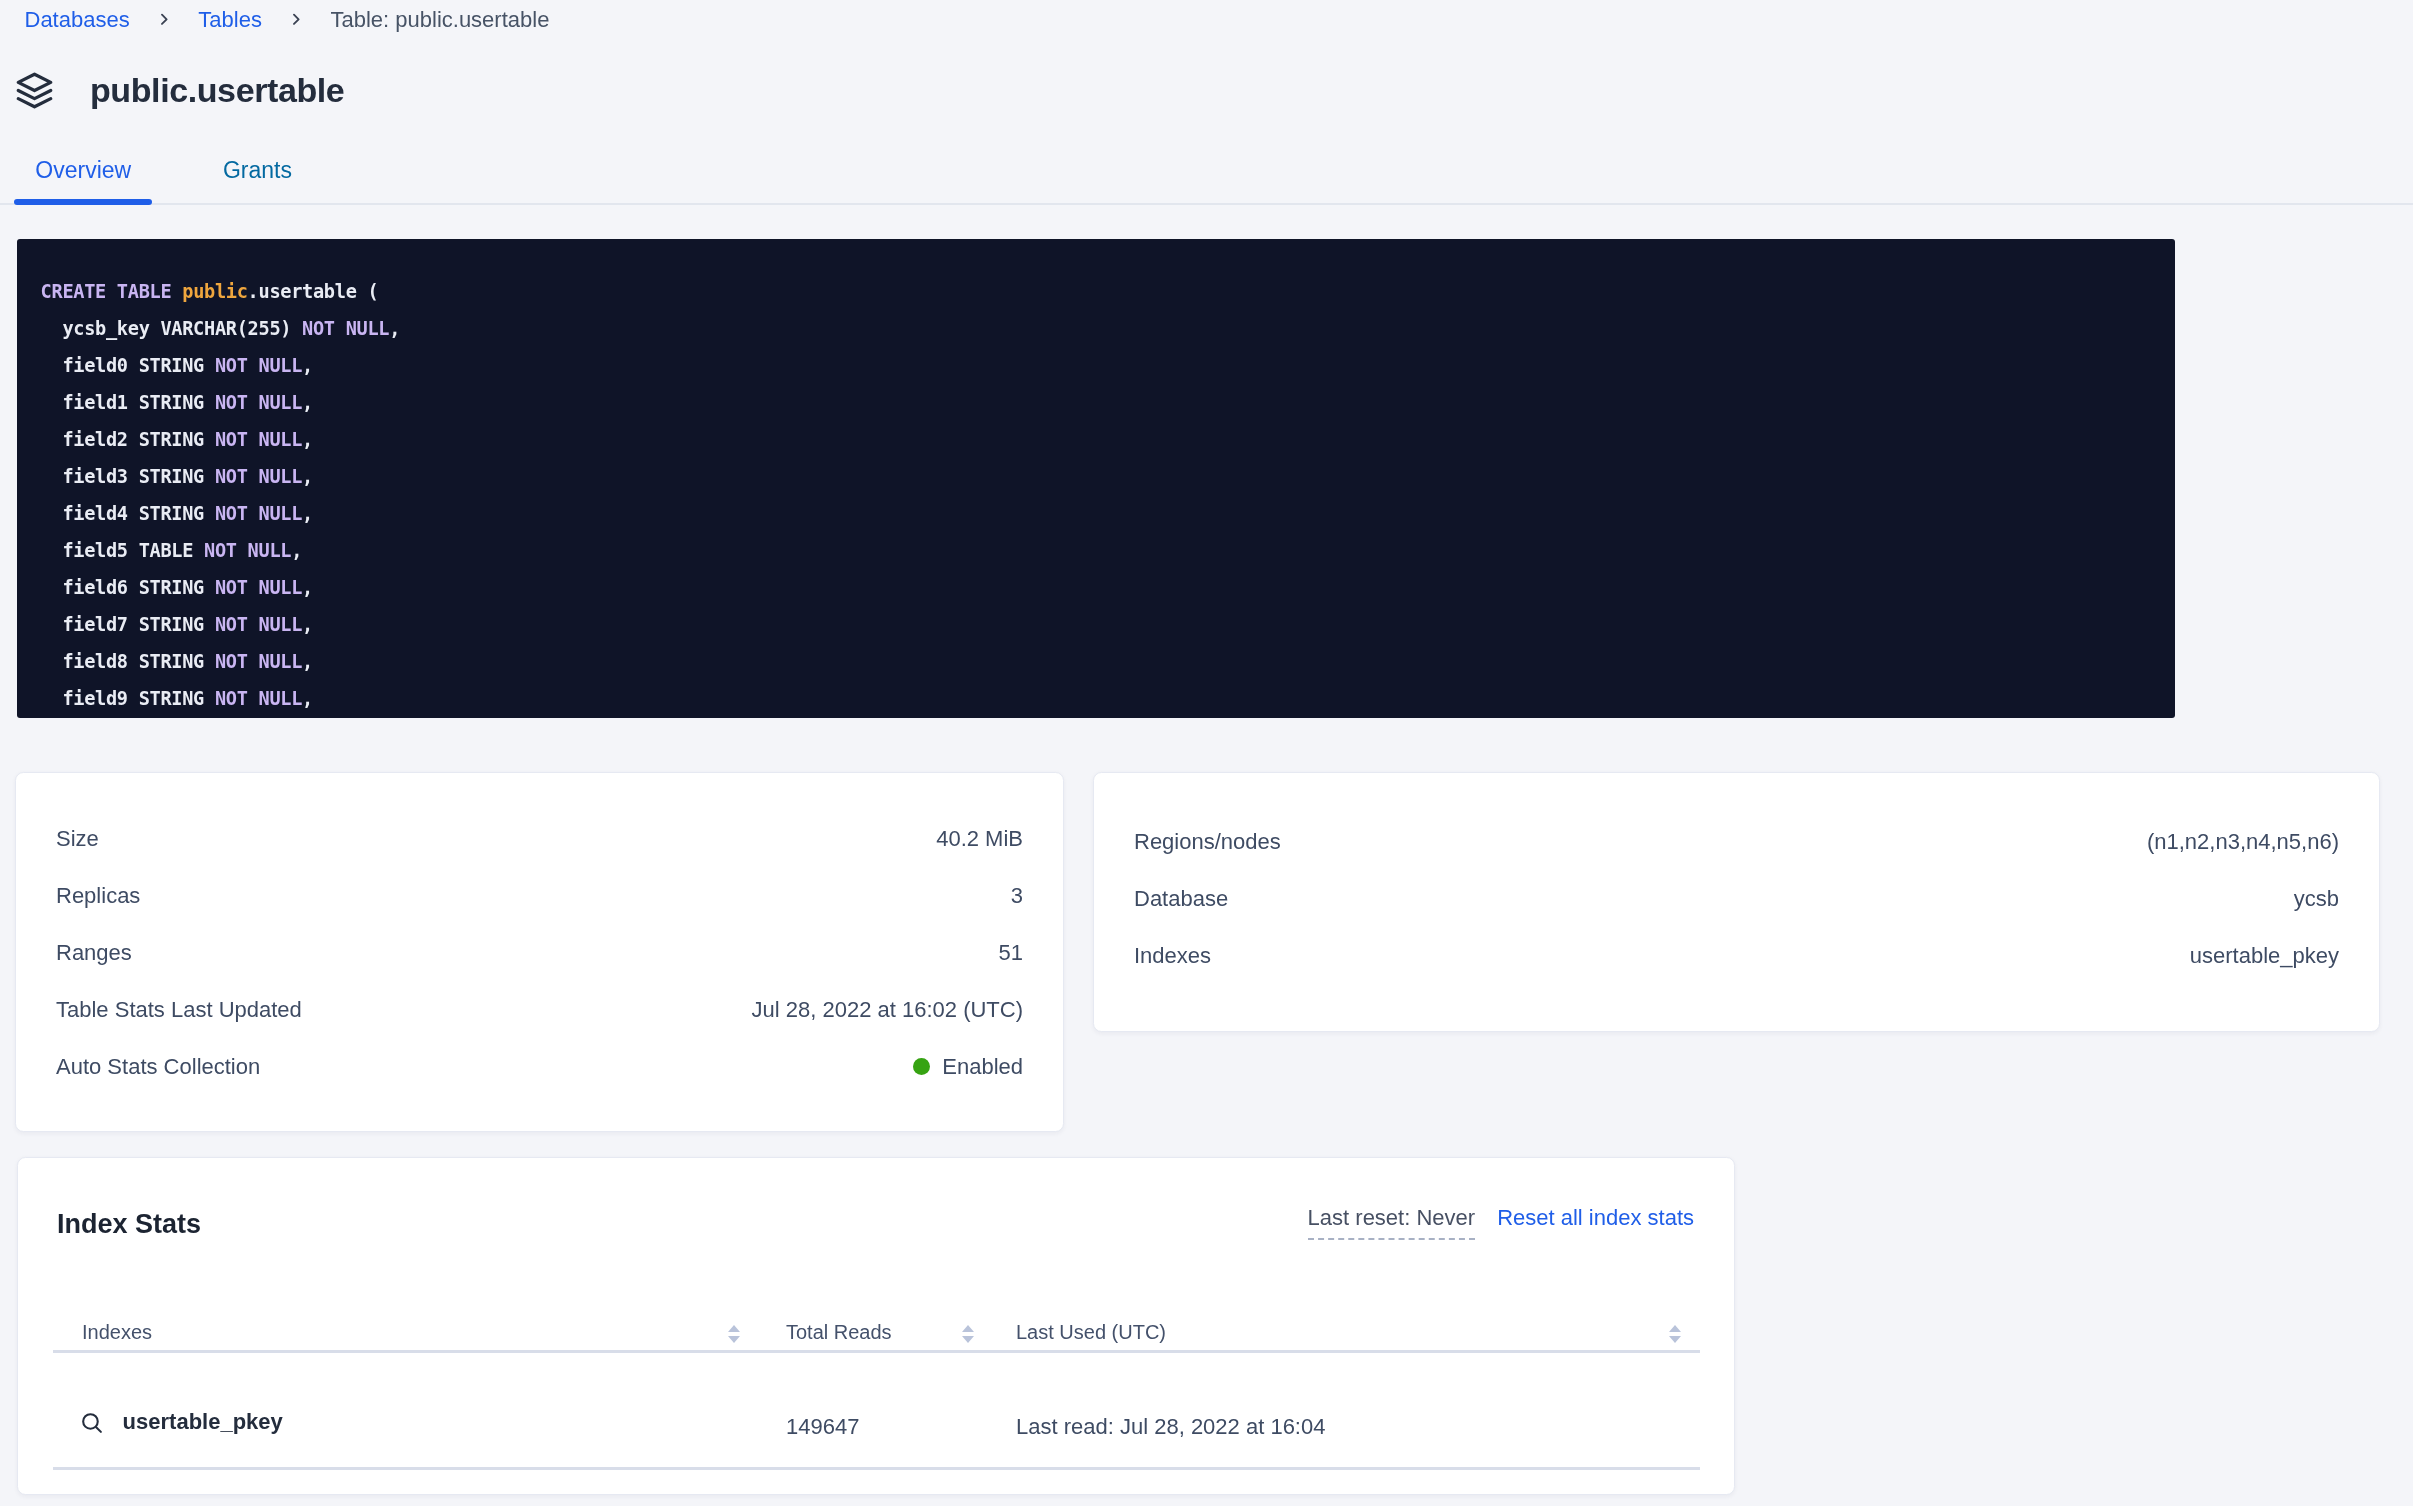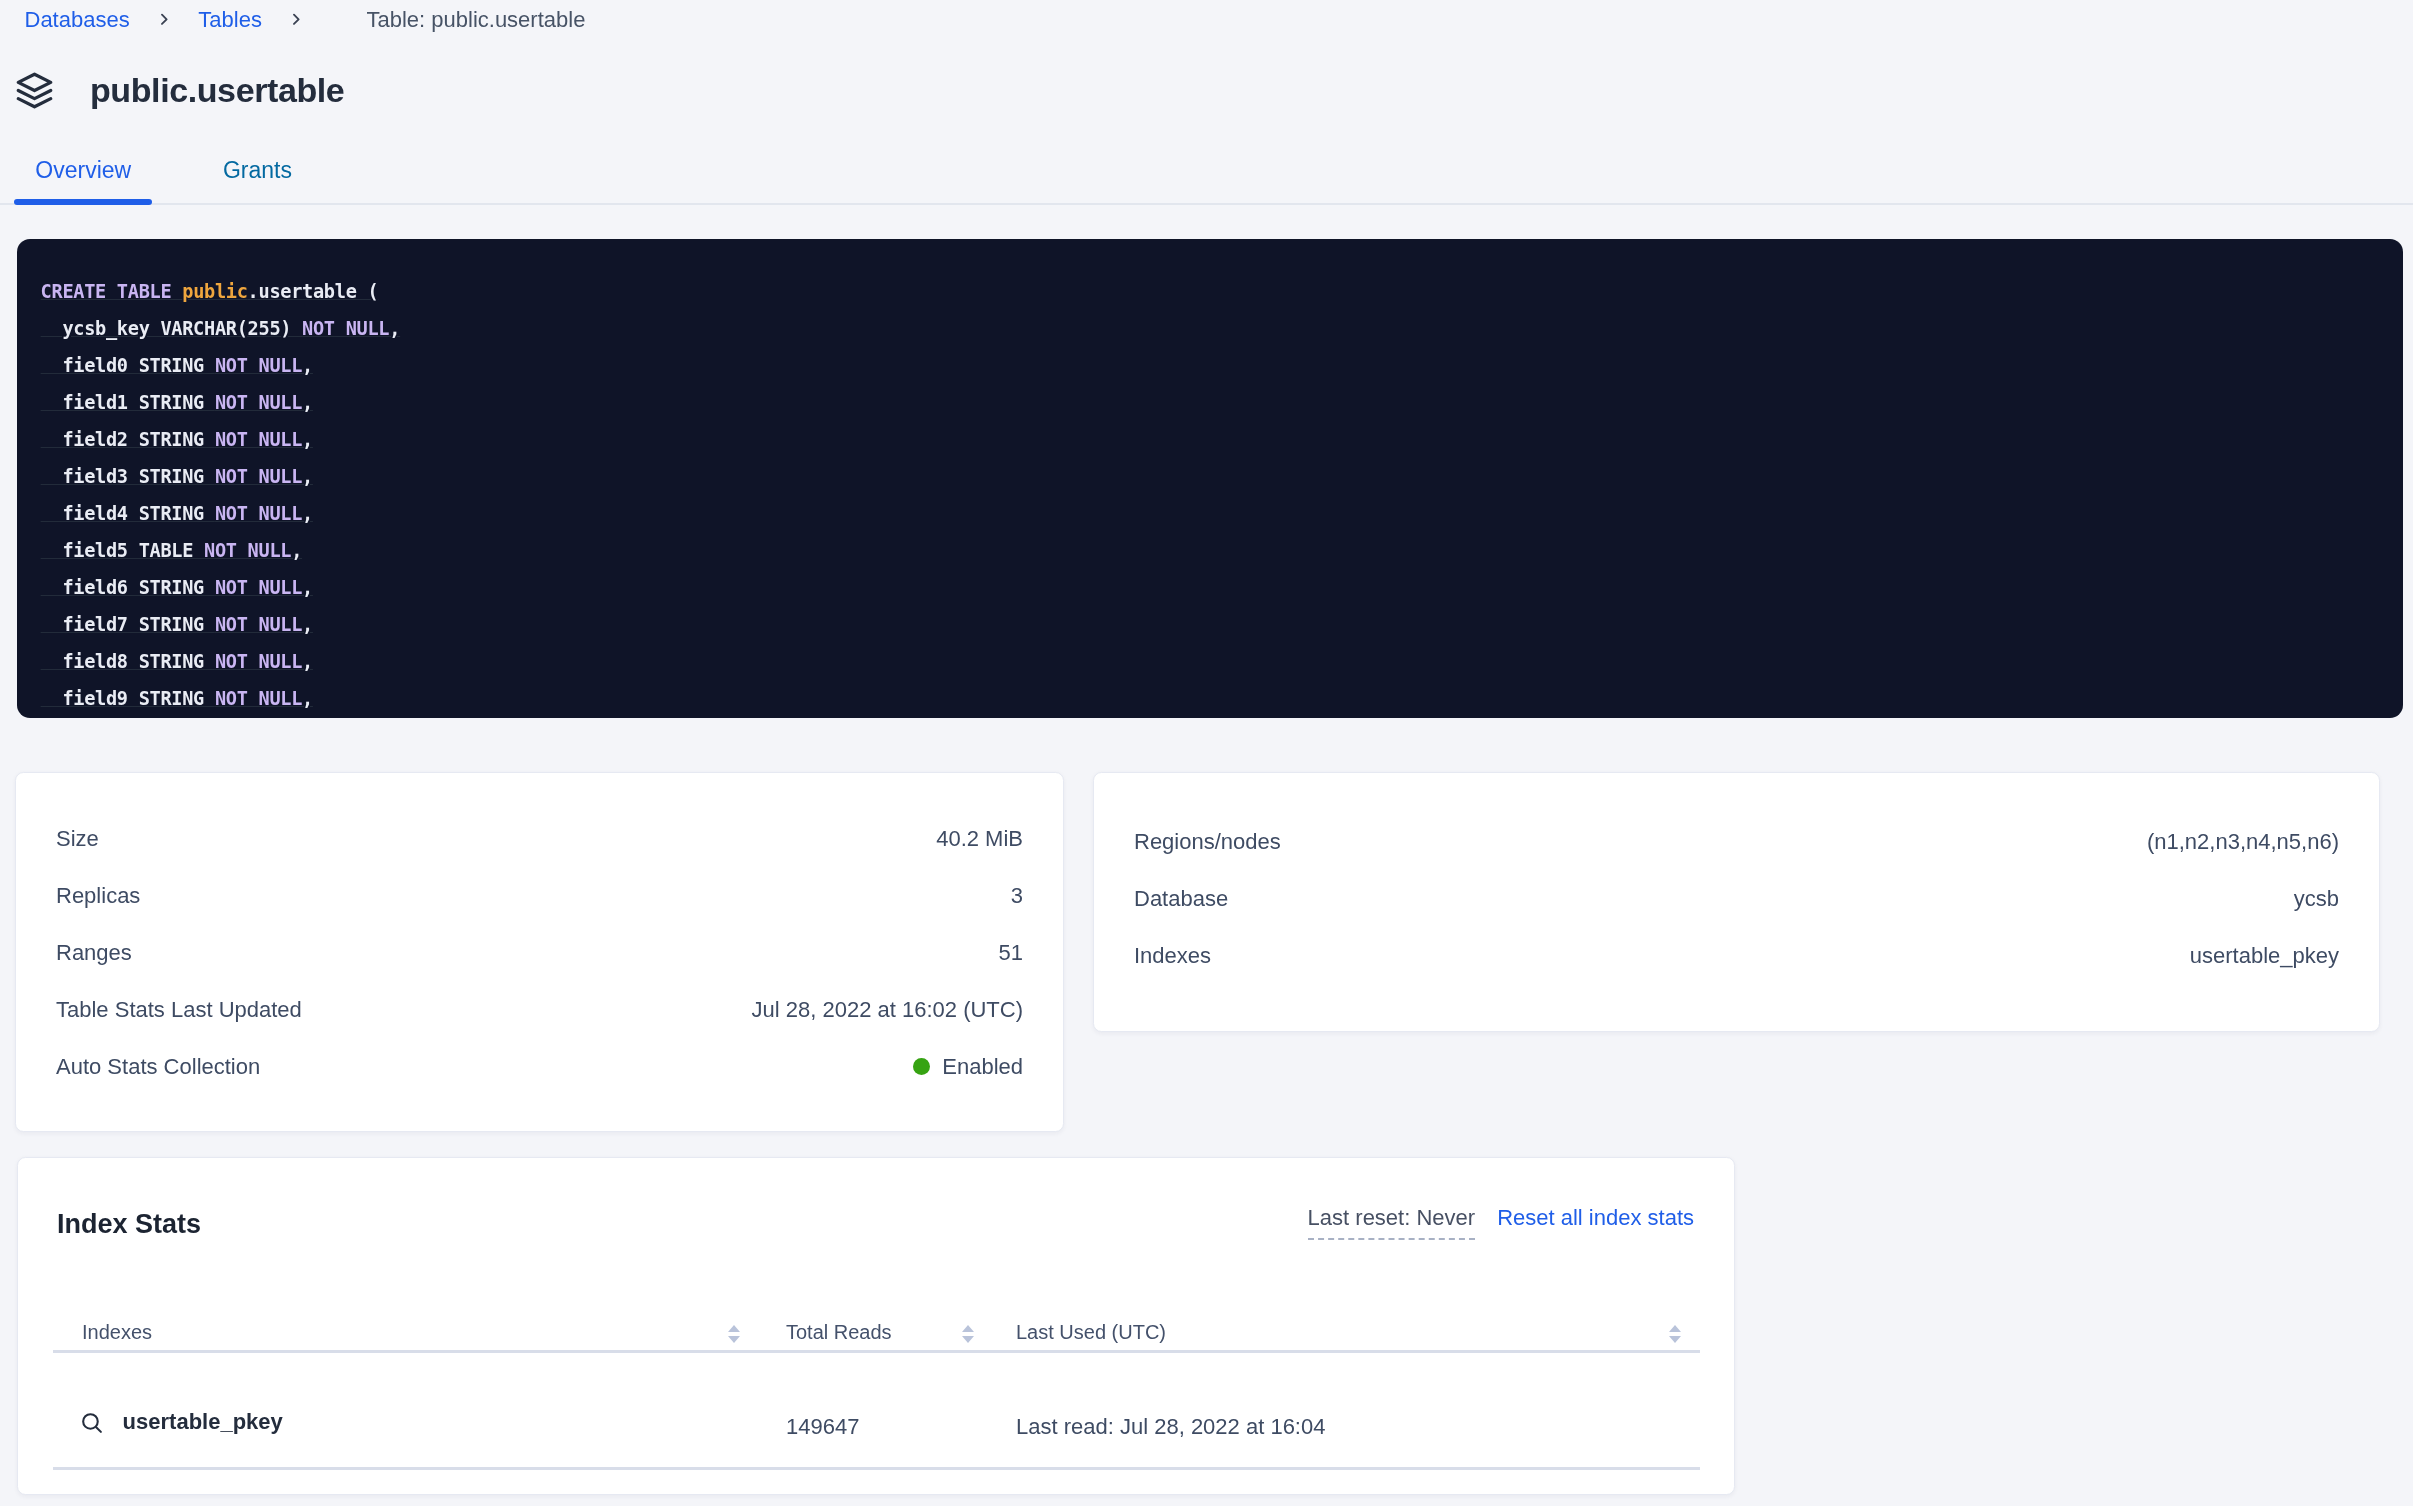--- a/index.html
+++ b/index.html
@@ -10,37 +10,37 @@
   }
   *{margin:0;padding:0;box-sizing:border-box;}
   html,body{background:var(--page-bg);}
   body{font-family:"Liberation Sans",sans-serif;color:var(--text-primary);}
   #page{position:relative;width:2413px;height:1506px;background:var(--page-bg);overflow:hidden;}
 
   
   .breadcrumb{position:absolute;left:24.5px;top:6.7px;display:flex;align-items:center;gap:25px;font-size:22px;}
   .breadcrumb a{color:var(--accent);text-decoration:none;cursor:pointer;}
   .crumb-sep{display:flex;align-items:center;}
-  .crumb-current{color:#475366;margin-left:36px;}
+  .crumb-current{color:#475366;}
 
   
   .title-row{position:absolute;left:15px;top:67px;display:flex;align-items:center;gap:36px;height:47px;}
   .title-row h1{font-size:34px;font-weight:600;letter-spacing:-0.4px;color:#242d3d;}
 
   
   .tabs{position:absolute;left:0;top:157px;width:100%;height:51px;}
   .tab{position:absolute;top:0;text-align:center;font-size:23px;cursor:pointer;}
   .tab-overview{left:14.3px;width:138px;color:var(--accent);}
   .tab-grants{left:211px;width:93px;color:#0369a1;}
   .tabline{position:absolute;left:0;right:0;top:46px;height:1.7px;background:var(--tabline);}
   .tab-underline{position:absolute;left:14.3px;top:42px;width:138px;height:5.9px;border-radius:3.4px;background:var(--accent);}
 
   
-  .code-card{position:absolute;left:17px;top:239px;width:2386px;height:479px;background:var(--code-bg);
-    border-radius:13px;overflow:hidden;padding:34px 23.6px 0 23.6px;text-decoration:underline;}
+  .code-card{position:absolute;left:17px;top:239px;width:2158px;height:479px;background:var(--code-bg);
+    border-radius:3px;overflow:hidden;padding:34px 23.6px 0 23.6px;}
   .code-line{font-family:"DejaVu Sans Mono",monospace;font-weight:bold;font-size:18.6px;line-height:37px;
     white-space:pre;letter-spacing:-0.3px;}
   .tok-plain{color:var(--code-plain);}
   .tok-kw{color:var(--code-kw);}
   .tok-schema{color:var(--code-schema);}
 
   
   .card{position:absolute;background:var(--card-bg);border:0.8px solid var(--card-border);border-radius:8.4px;
     box-shadow:0 1.7px 4.2px rgba(30,40,70,0.05);}
   .card-left{left:15px;top:772px;width:1049px;height:360px;padding:37px 40px;}

